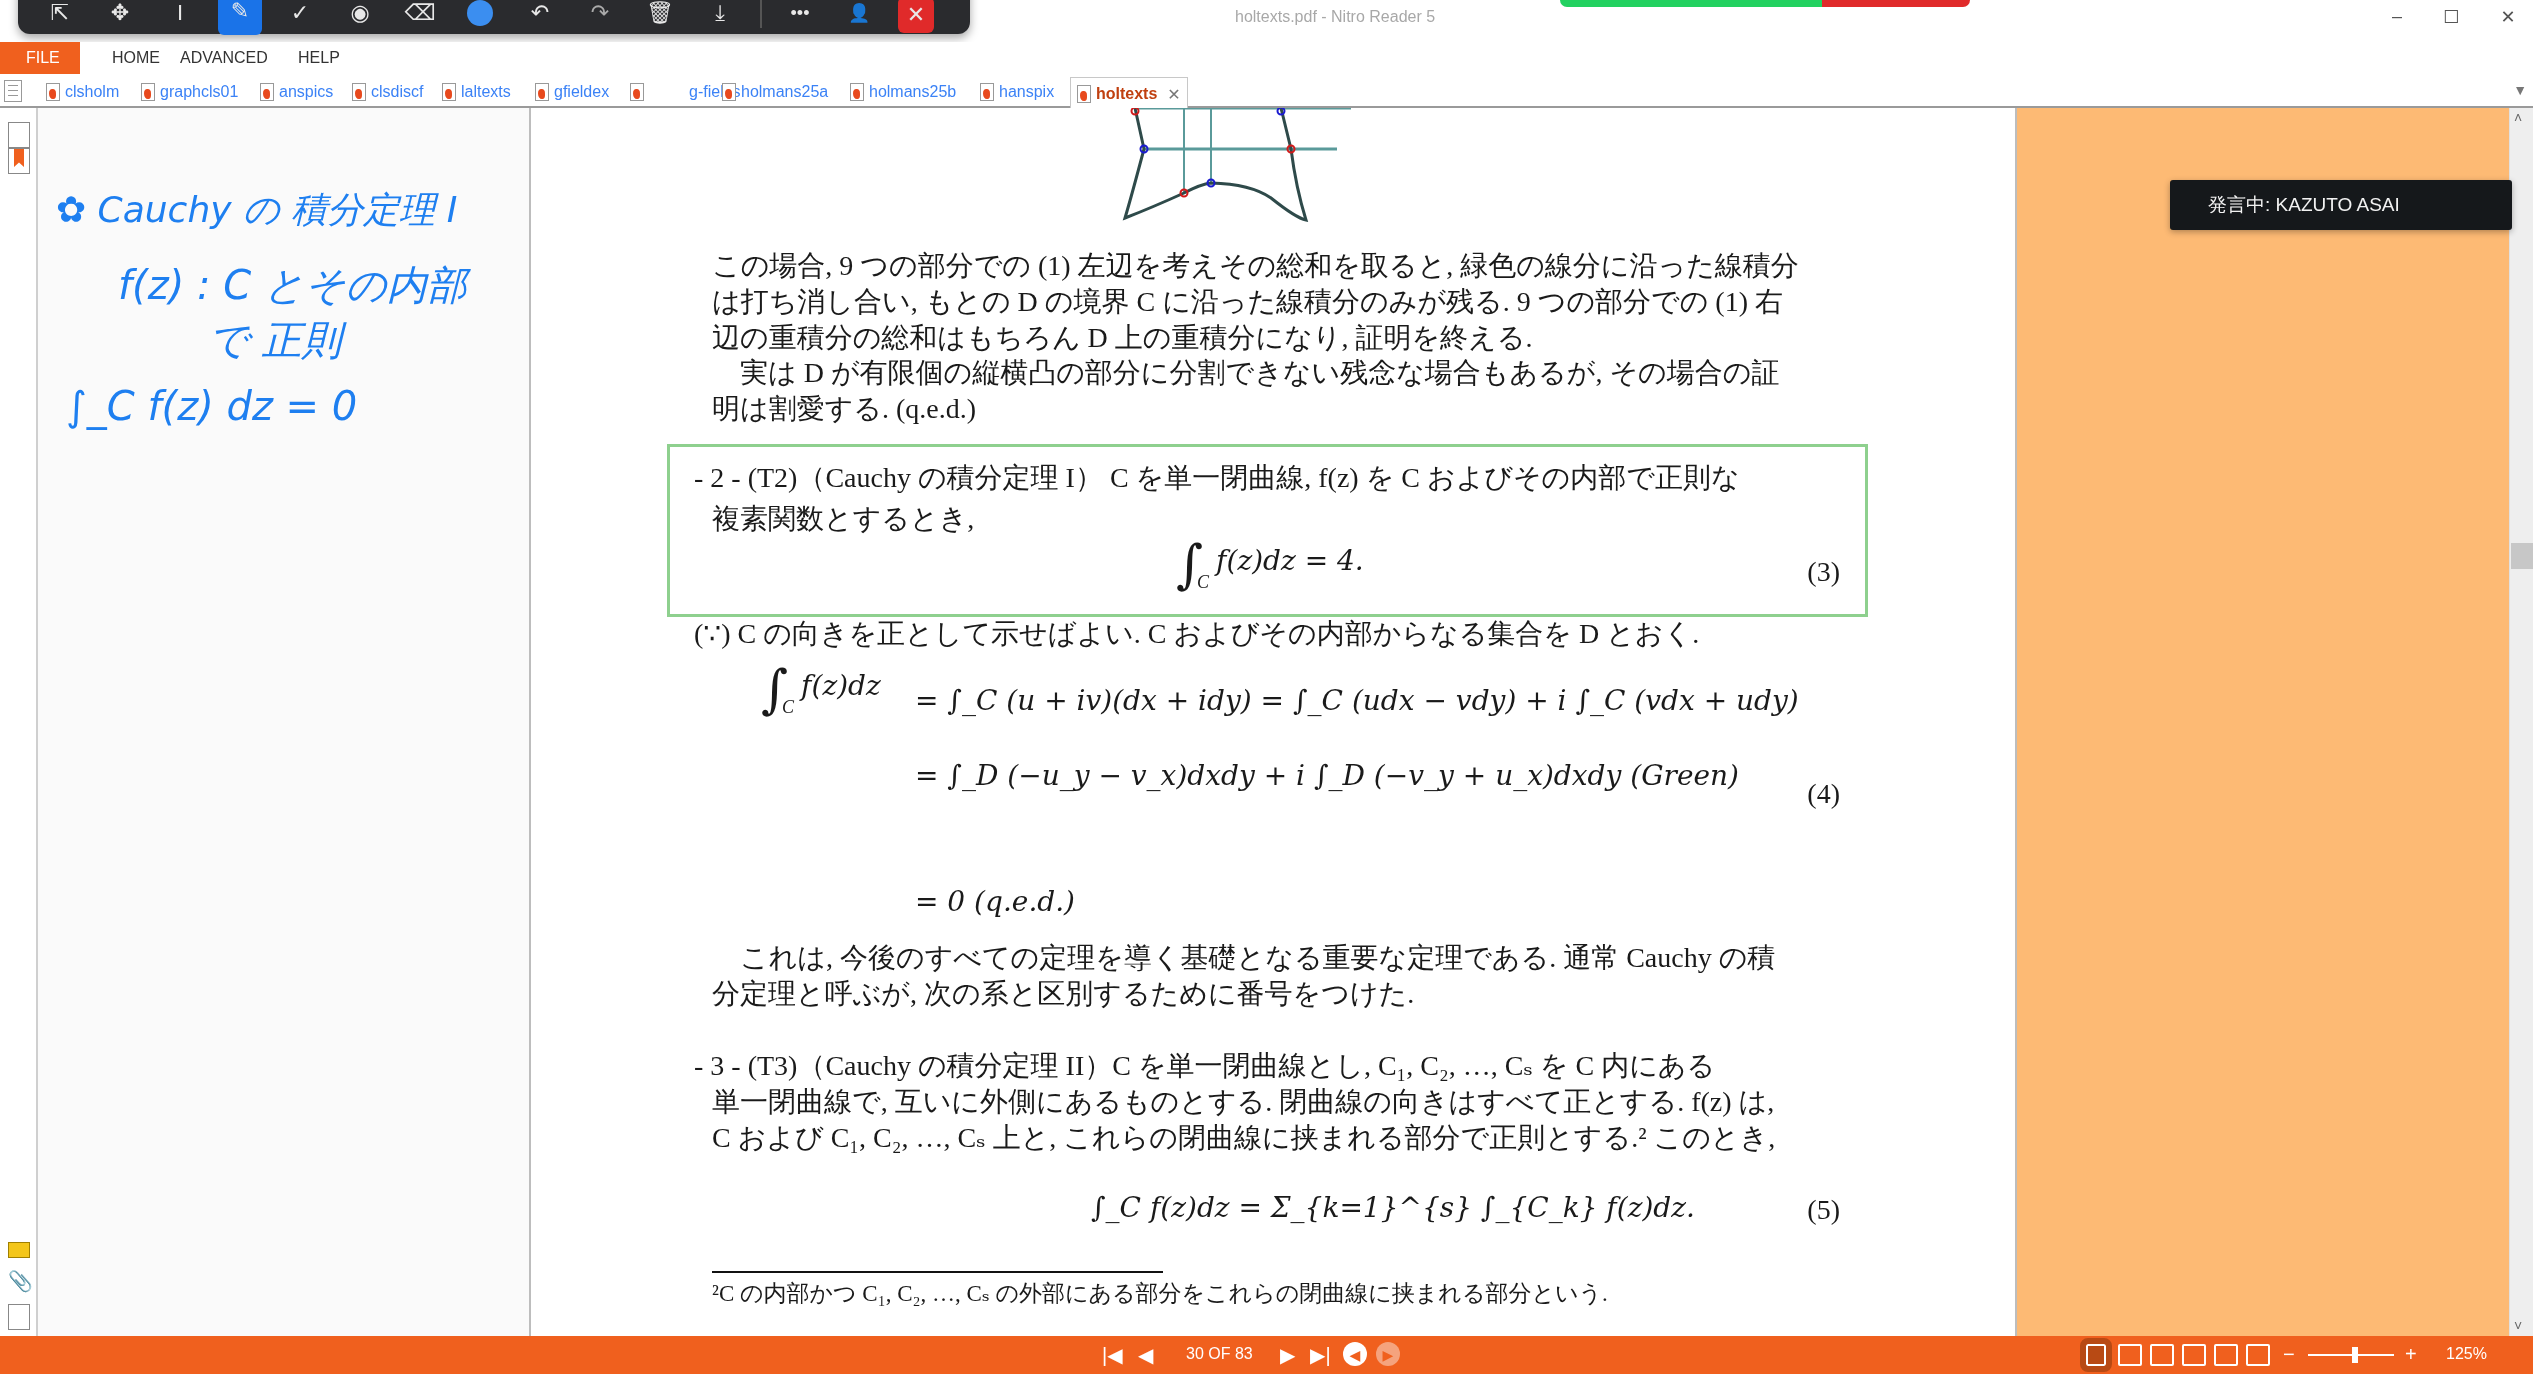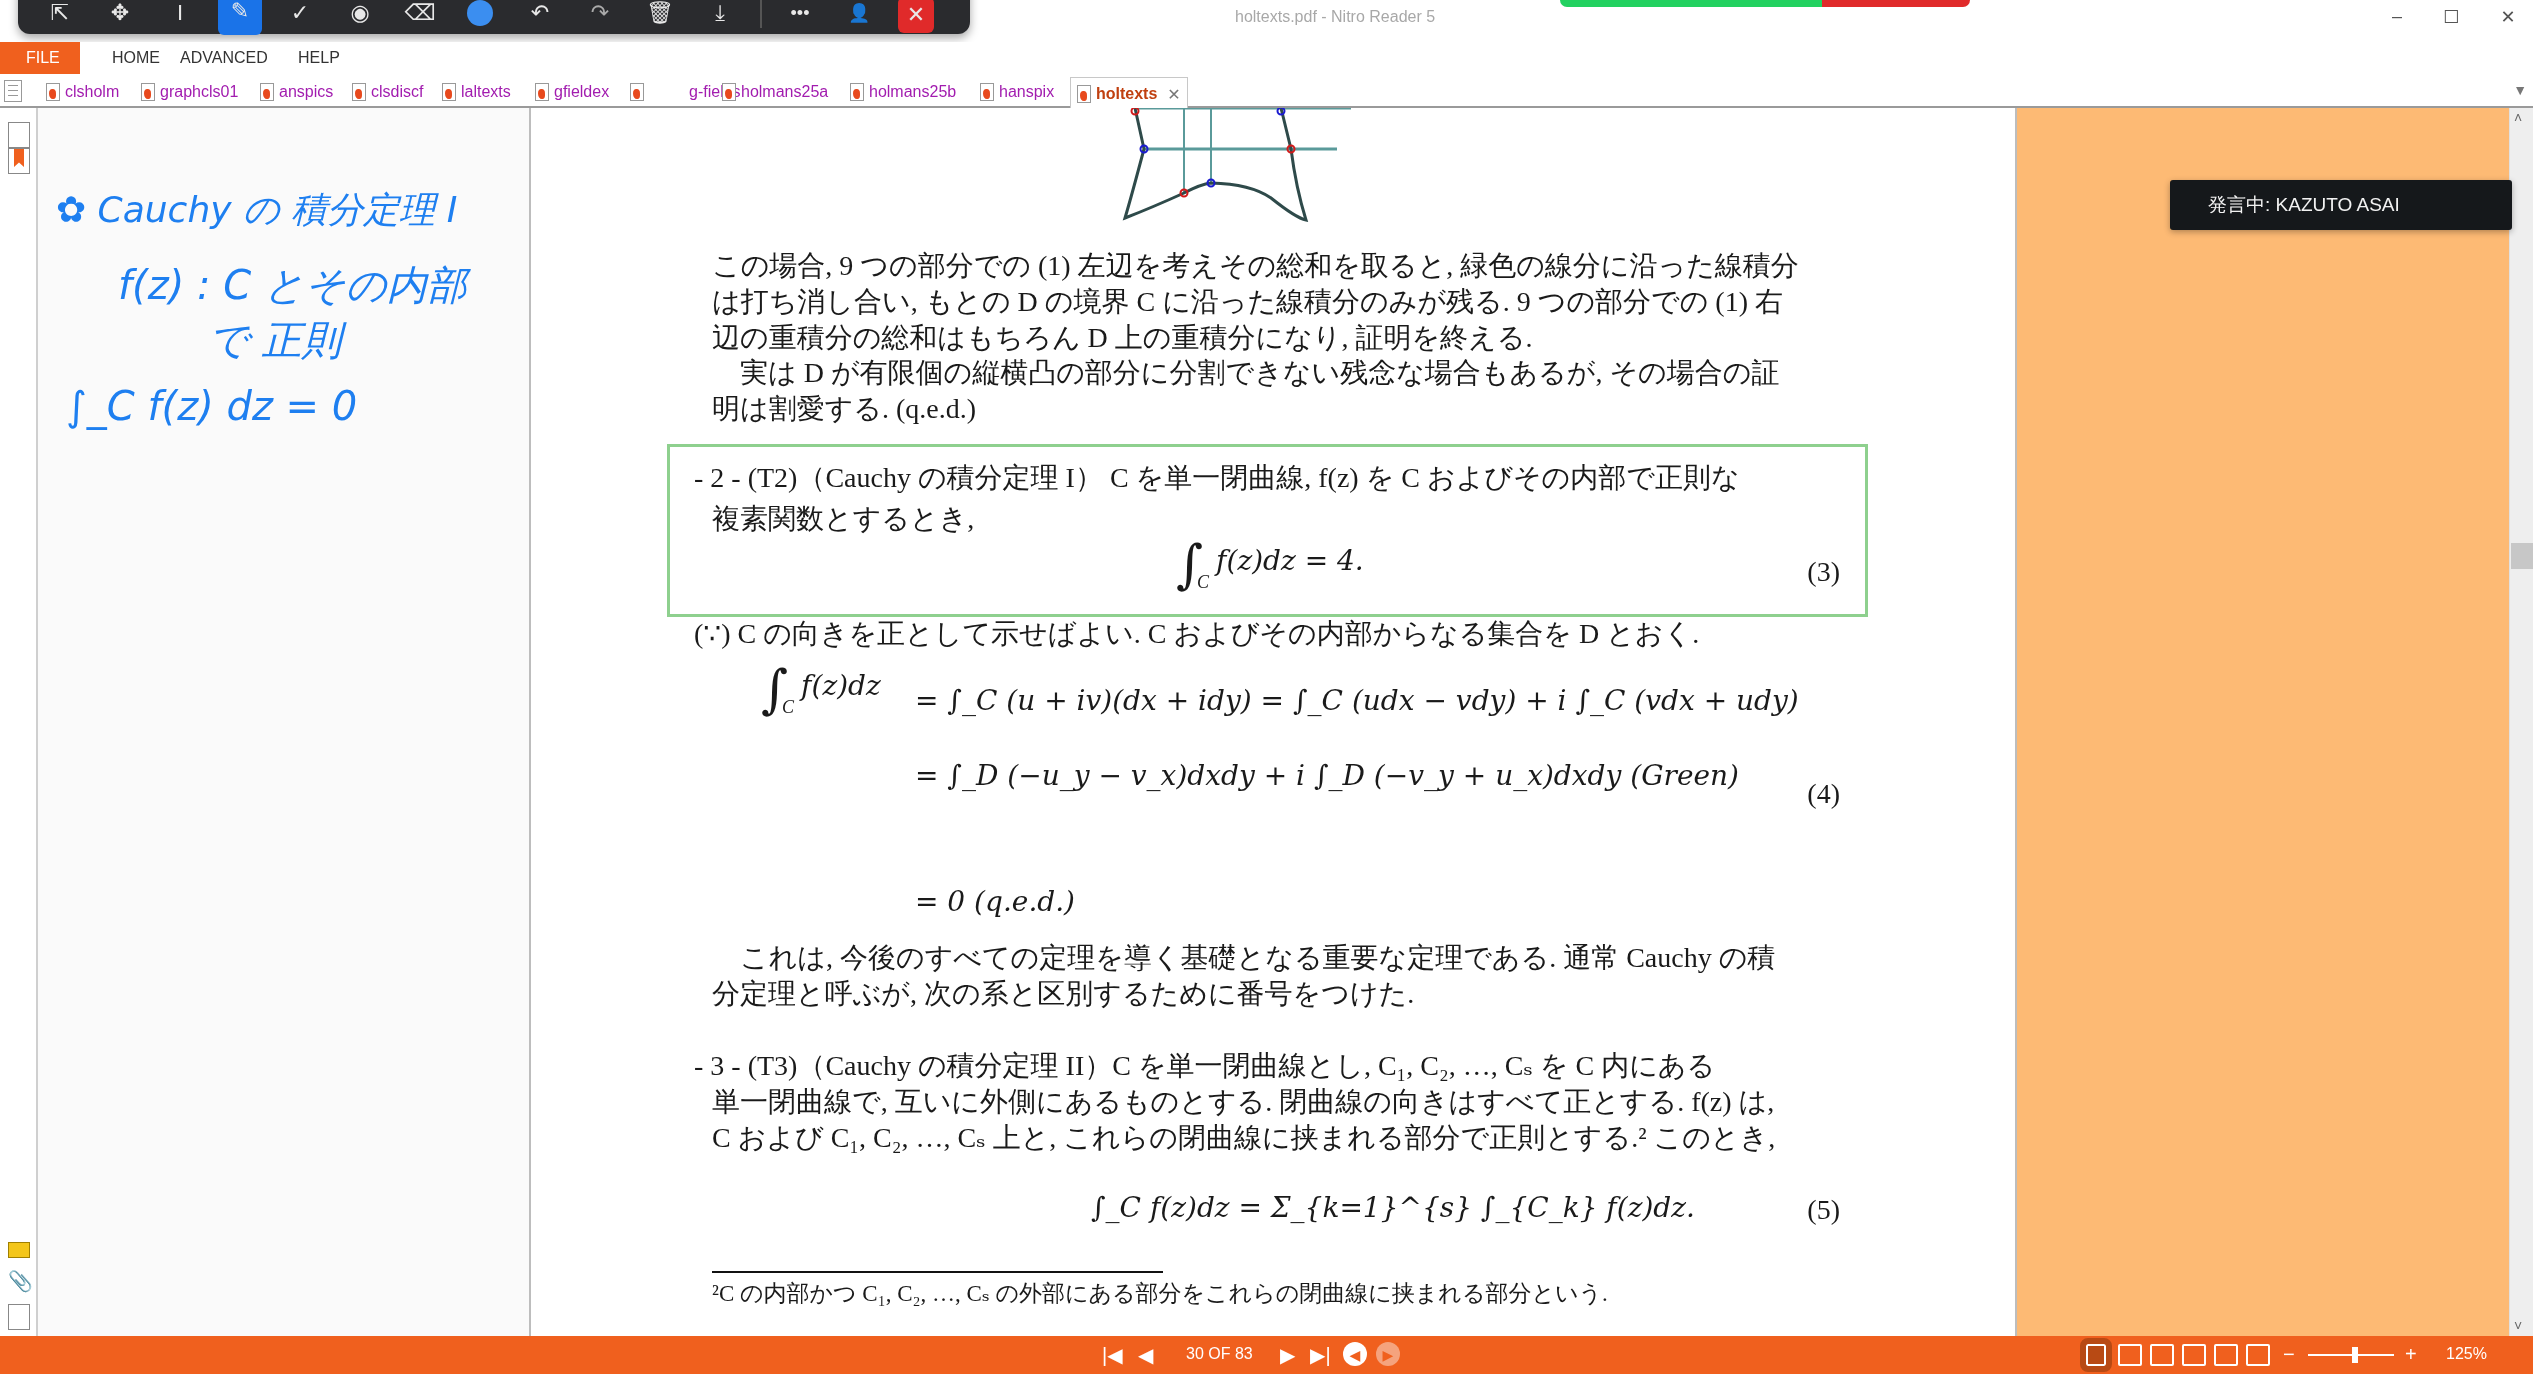--- a/index.html
+++ b/index.html
@@ -22,21 +22,21 @@
   .pt-close { background: #e02a2a; border-radius: 6px; width: 36px; height: 36px; top: 8px; }
   .pt-dot { width: 26px; height: 26px; border-radius: 50%; background: #3b8ef0; }
 
   
   .ribbon { position: absolute; left: 0; top: 42px; width: 2110px; height: 32px; background: #fff; }
   .tab-file { position: absolute; left: 0; top: 0; width: 80px; height: 32px; background: #f0601e; color: #fff; font-size: 16px; line-height: 32px; padding-left: 26px; cursor: pointer; }
   .menu-item { position: absolute; top: 0; height: 32px; line-height: 32px; font-size: 16px; color: #333; cursor: pointer; }
 
   
   .doctabs { position: absolute; left: 0; top: 74px; width: 2533px; height: 34px; background: #fff; border-bottom: 2px solid #9a9a9a; }
-  .doctab { position: absolute; top: 4px; height: 28px; display: flex; align-items: center; font-size: 16px; color: #a21caf; cursor: pointer; }
+  .doctab { position: absolute; top: 4px; height: 28px; display: flex; align-items: center; font-size: 16px; color: #3b82f6; cursor: pointer; }
   .doctab.active { background: #fff; border: 1px solid #c8c8c8; border-bottom: none; top: 3px; height: 33px; padding: 0 6px; color: #c04010; font-weight: bold; }
   .pdf-ic { width: 14px; height: 18px; border: 1px solid #999; background: #fff; margin-right: 5px; position: relative; }
   .pdf-ic::after { content: ""; position: absolute; left: 2px; top: 5px; width: 7px; height: 10px; background: #e8491d; border-radius: 50% 50% 40% 60%; }
   .tab-close { margin-left: 10px; font-weight: normal; color: #777; font-size: 16px; }
   .tabs-menu { position: absolute; left: 4px; top: 6px; width: 18px; height: 22px; border: 1px solid #999; cursor: pointer; }
   .tabs-menu i { display: block; width: 10px; height: 1px; background: #999; margin: 4px auto 0; }
   .tab-overflow { position: absolute; right: 6px; top: 8px; font-size: 14px; color: #777; cursor: pointer; }
 
   
   .leftstrip { position: absolute; left: 0; top: 108px; width: 38px; height: 1228px; background: #fff; border-right: 2px solid #cfcfcf; }

